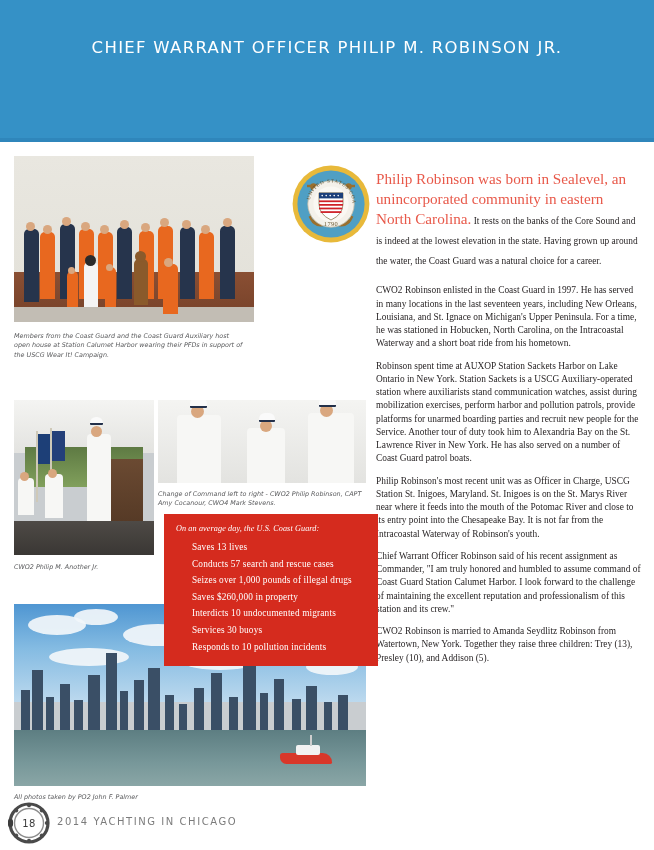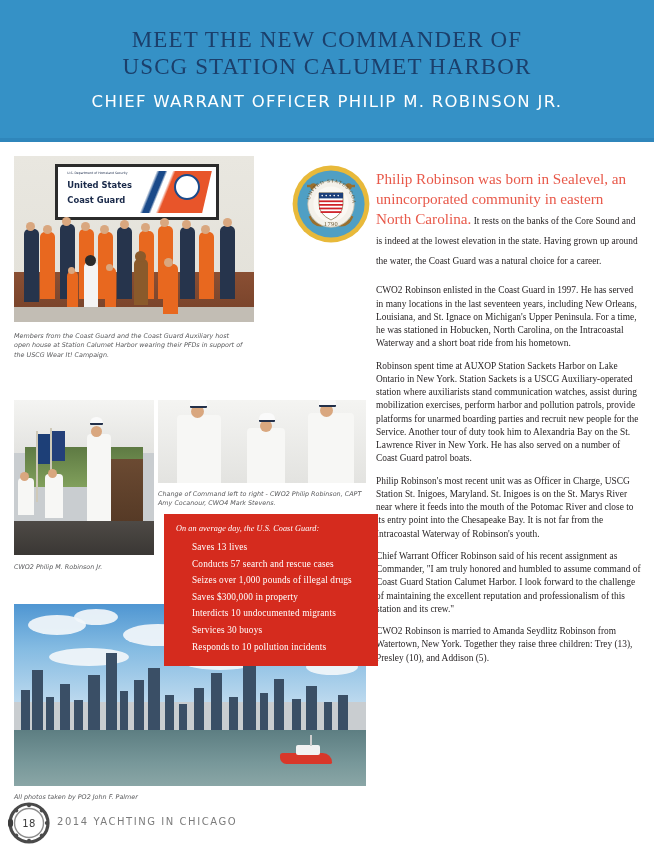--- a/index.html
+++ b/index.html
@@ -374,44 +374,33 @@
   .flag {
     position: absolute;
     width: 13px; height: 30px;
     background: #1d3f77;
   }
 </style>
 </head>
 <body>
 
 <div class="header-banner">
-  <div class="header-title">
-    <div>MEET THE NEW COMMANDER OF</div>
-    <div>USCG STATION CALUMET HARBOR</div>
-  </div>
   <div class="header-subtitle">CHIEF WARRANT OFFICER PHILIP M. ROBINSON JR.</div>
   <div class="header-rule"></div>
 </div>
 
 <div class="page-body">
 
   <div class="col-left">
 
     <div class="photo photo-openhouse">
       <div class="bldg-wall"></div>
       <div class="mulch"></div>
       <div class="pavement"></div>
 
-      <div class="sign-board">
-        <div class="sign-stripe"></div>
-        <div class="sign-text-1">U.S. Department of Homeland Security</div>
-        <div class="sign-text-2">United States</div>
-        <div class="sign-text-3">Coast Guard</div>
-        <div class="sign-seal"></div>
-      </div>
 
       <div class="person pnavy" style="left:4%;  bottom:12%; height:44%;"></div>
       <div class="phead" style="left:5%;  bottom:55%;"></div>
       <div class="person pvest" style="left:11%; bottom:14%; height:40%;"></div>
       <div class="phead" style="left:12%; bottom:53%;"></div>
       <div class="person pnavy" style="left:19%; bottom:14%; height:45%;"></div>
       <div class="phead" style="left:20%; bottom:58%;"></div>
       <div class="person pvest" style="left:27%; bottom:14%; height:42%;"></div>
       <div class="phead" style="left:28%; bottom:55%;"></div>
       <div class="person pvest" style="left:35%; bottom:14%; height:40%;"></div>
@@ -455,21 +444,21 @@
 
       <div class="whiteuniform" style="left:52%; bottom:22%; width:24px; height:56%;"></div>
       <div class="phead" style="left:55%; bottom:76%; width:11px; height:11px;"></div>
       <div class="officer-cap" style="left:54%; bottom:84%;"></div>
 
       <div class="whiteuniform" style="left:22%; bottom:24%; width:18px; height:28%;"></div>
       <div class="phead" style="left:24%; bottom:50%; width:9px; height:9px;"></div>
       <div class="whiteuniform" style="left:3%; bottom:26%; width:16px; height:24%;"></div>
       <div class="phead" style="left:4%; bottom:48%; width:9px; height:9px;"></div>
     </div>
-    <div class="caption cap-podium">CWO2 Philip M. Robinson Jr.</div>
+    <div class="caption cap-podium">CWO2 Philip M. Another Jr.</div>
 
     <div class="photo photo-trio">
       <div class="tent" style="height:100%;"></div>
       <div class="whiteuniform" style="left:9%;  bottom:0; width:44px; height:82%;"></div>
       <div class="phead" style="left:16%; bottom:78%; width:13px; height:13px;"></div>
       <div class="officer-cap" style="left:15.5%; bottom:90%; width:17px; height:8px;"></div>
 
       <div class="whiteuniform" style="left:43%; bottom:0; width:38px; height:66%;"></div>
       <div class="phead" style="left:49%; bottom:62%; width:12px; height:12px;"></div>
       <div class="officer-cap" style="left:48.5%; bottom:73%; width:16px; height:7px;"></div>
@@ -521,21 +510,21 @@
       <div class="boat-mast"></div>
     </div>
     <div class="caption cap-skyline">All photos taken by PO2 John F. Palmer</div>
 
     <div class="factbox">
       <div class="factbox-title">On an average day, the U.S. Coast Guard:</div>
       <ul class="factbox-list">
         <li>Saves 13 lives</li>
         <li>Conducts 57 search and rescue cases</li>
         <li>Seizes over 1,000 pounds of illegal drugs</li>
-        <li>Saves $300,000 in property</li>
+        <li>Saves $260,000 in property</li>
         <li>Interdicts 10 undocumented migrants</li>
         <li>Services 30 buoys</li>
         <li>Responds to 10 pollution incidents</li>
       </ul>
     </div>
   </div>
 
   <div class="seal">
     <svg viewBox="0 0 100 100" width="80" height="80" aria-hidden="true">
       <circle cx="50" cy="50" r="48" fill="#e8b93a"></circle>

